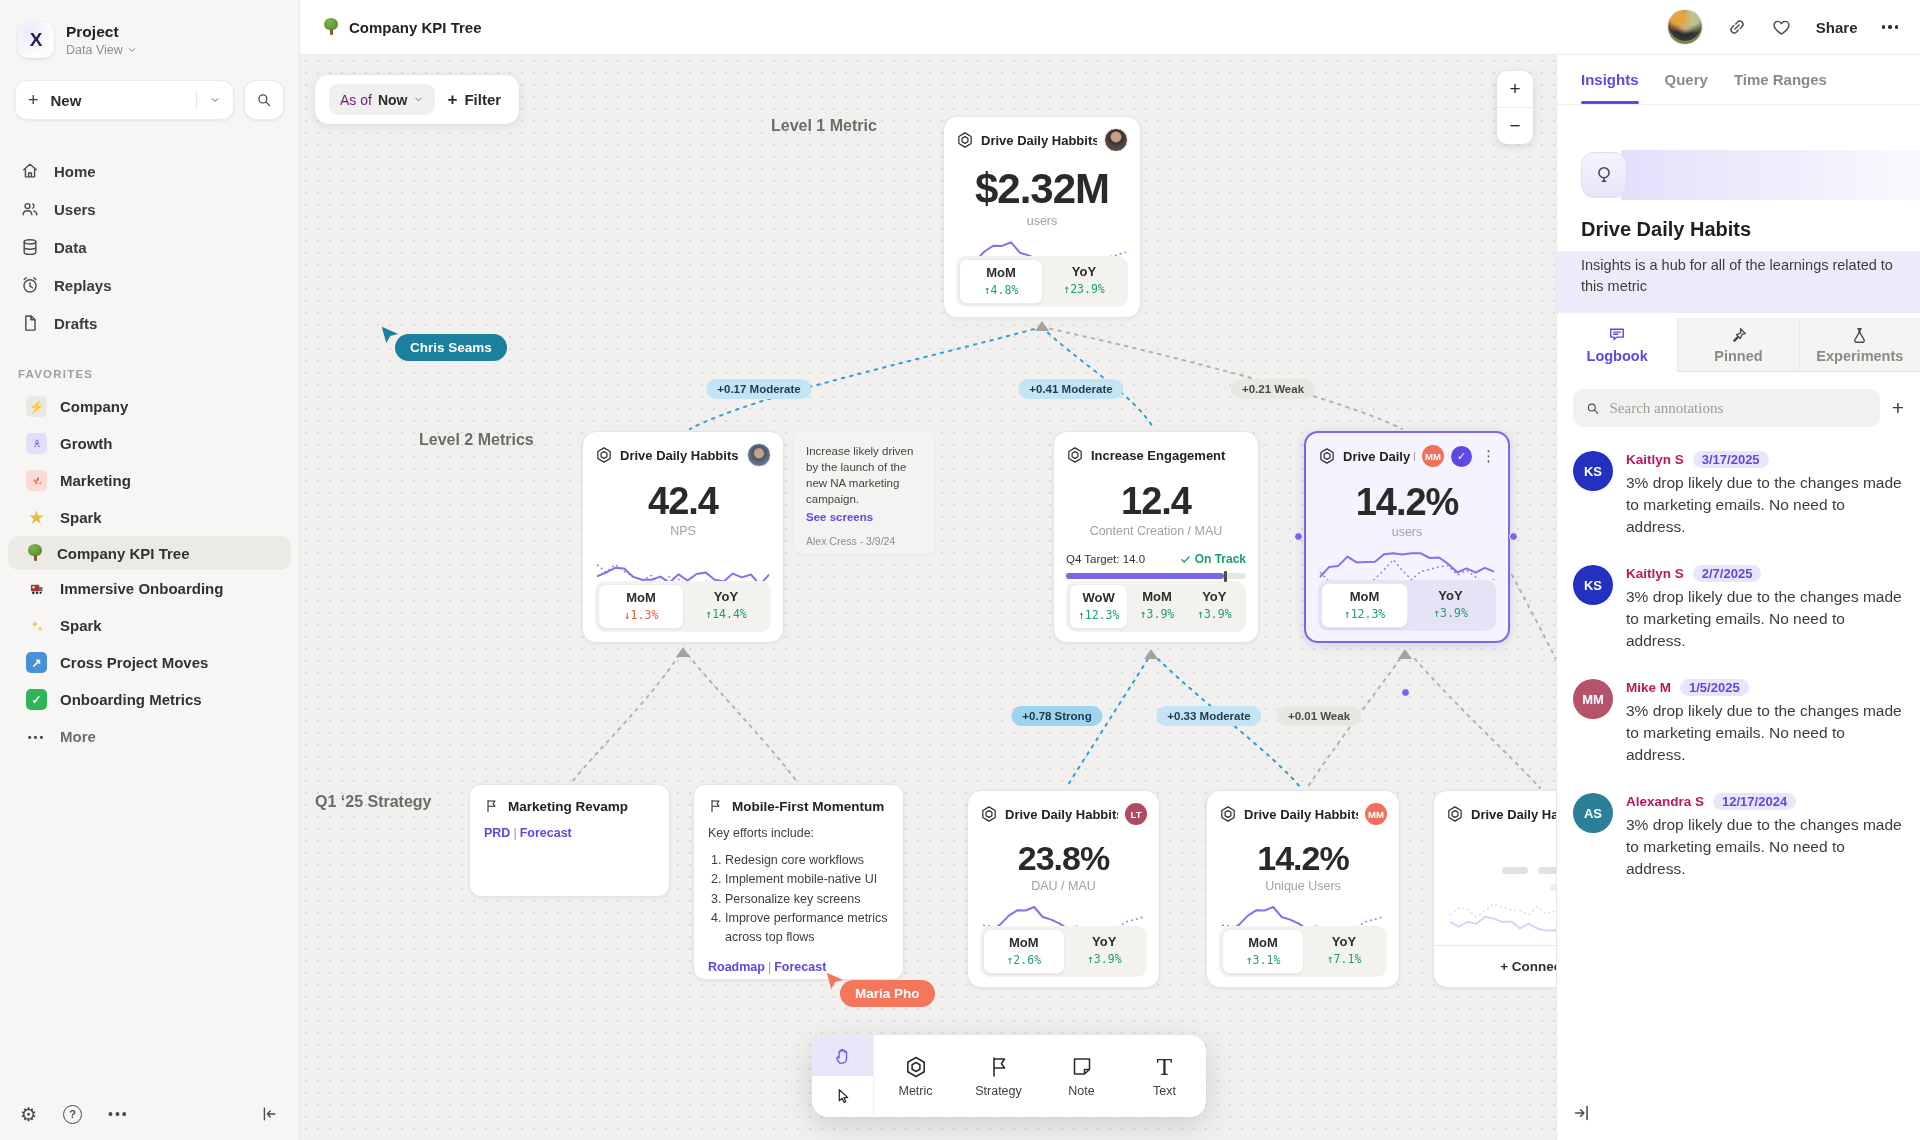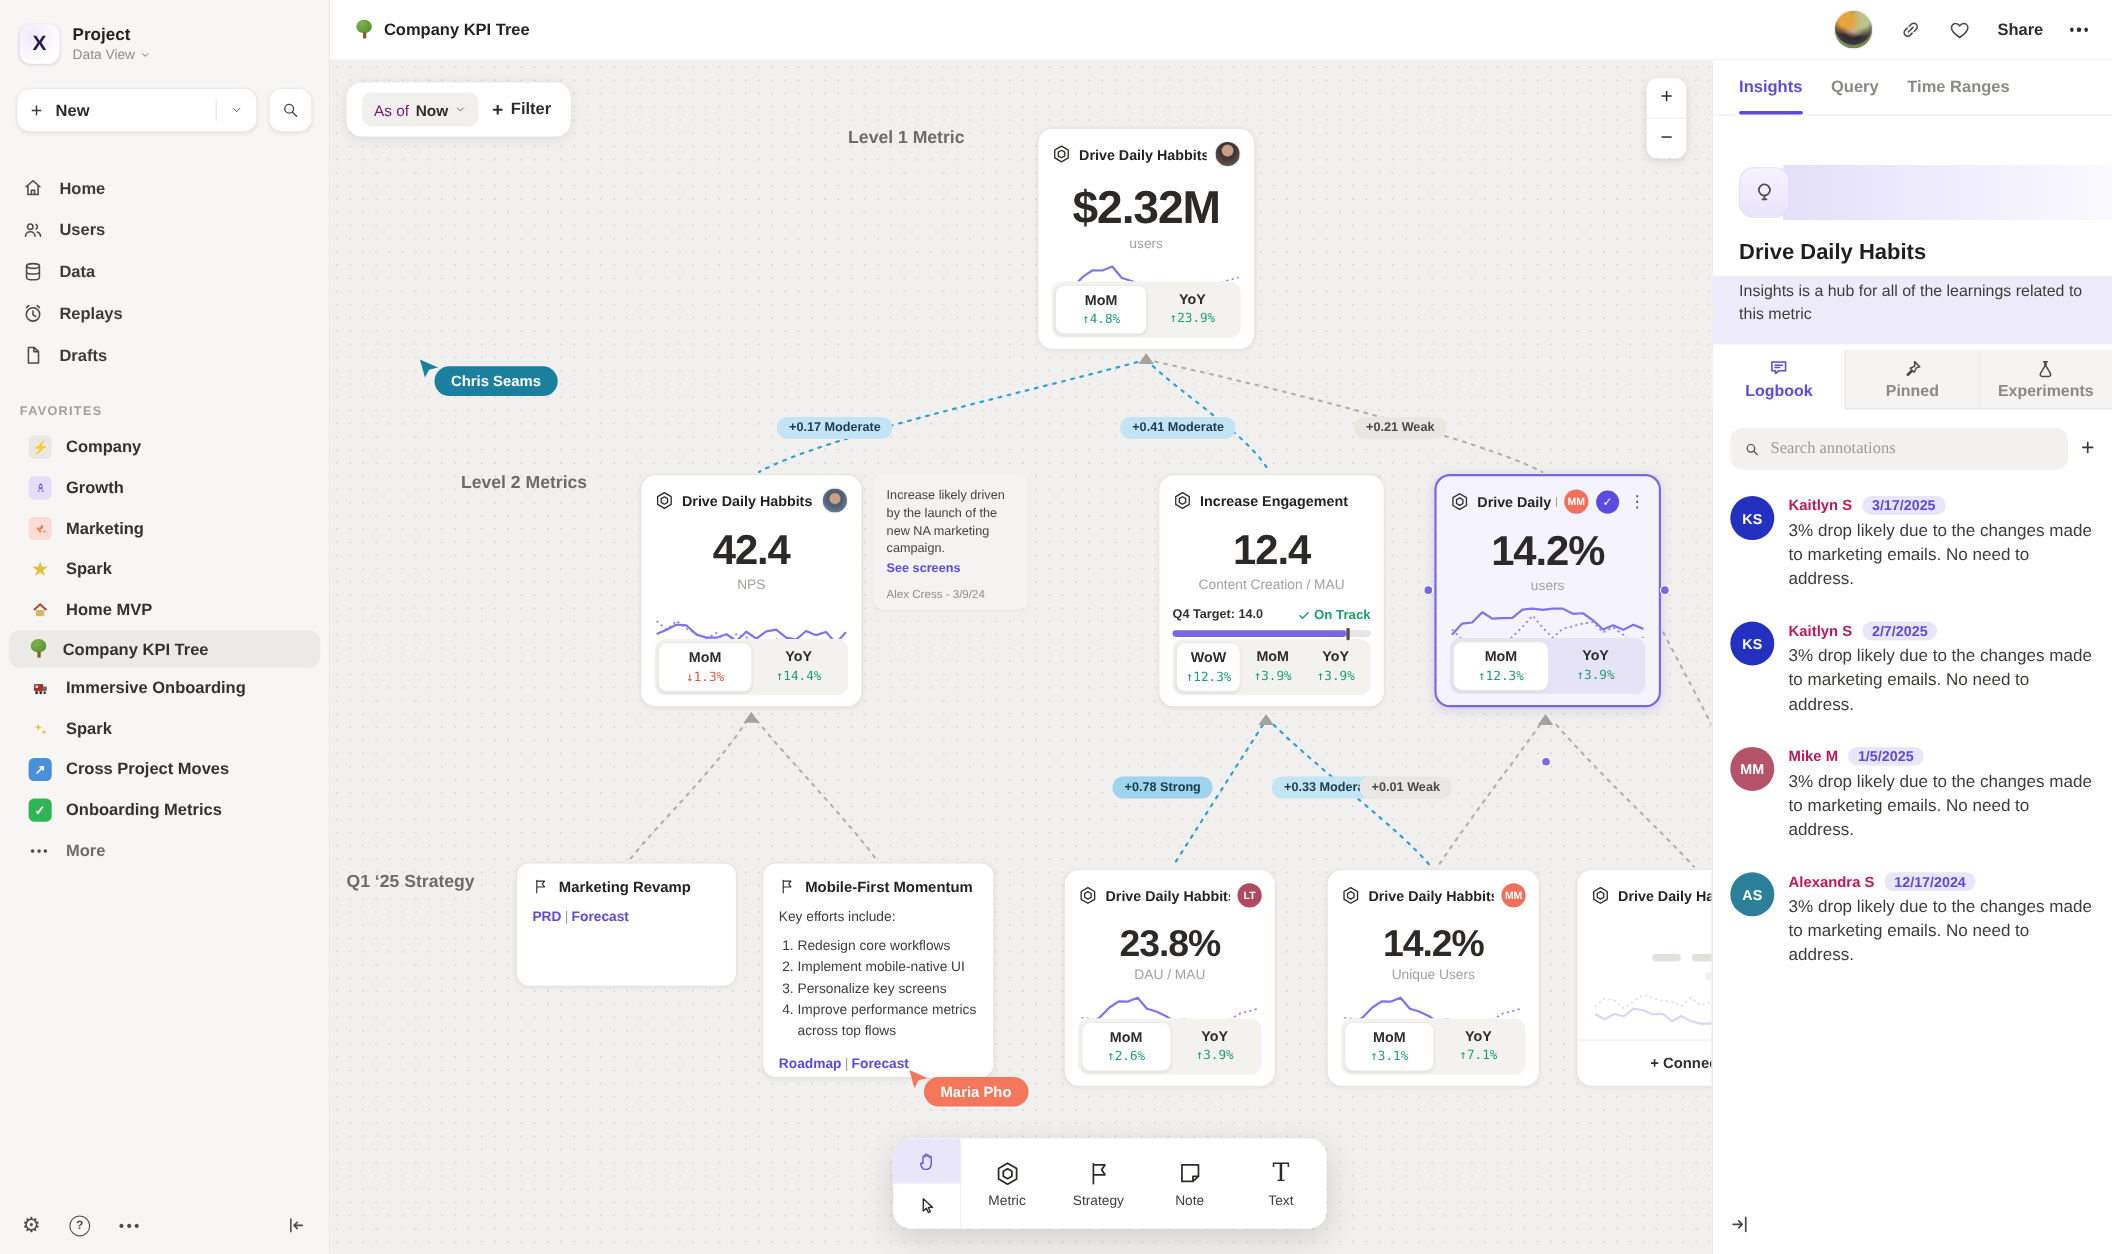--- a/index.html
+++ b/index.html
@@ -73,21 +73,21 @@
   .cunit{text-align:center;color:#a3a29f;font-size:12.5px;margin-top:1px}
   .spark{margin:6px auto 0}
   .stats{margin-top:auto;background:#f3f2ef;border-radius:10px;display:flex;padding:3px}
   .sel .stats{background:#e7e3f7}
   .stat{flex:1;text-align:center;padding:5px 2px 6px;border-radius:8px}
   .stat.first{background:#fff;border:1px solid #ecebe8;box-shadow:0 1px 2px rgba(0,0,0,.06)}
   .stat .lb{font-size:13px;font-weight:700;color:#2e2d2b}
   .stat .vl{font-family:"DejaVu Sans Mono",monospace;font-size:11.5px;margin-top:3px}
   .up{color:#1e9e6e}.down{color:#e05740}
   .target{display:flex;justify-content:space-between;align-items:center;margin-top:14px}
-  .tlabel{font-size:11.5px;font-weight:700;color:#33322f}
+  .tlabel{font-size:11.5px;font-weight:400;color:#33322f}
   .ontrack{font-size:12px;font-weight:700;color:#1e9e6e;display:flex;align-items:center;gap:4px}
   .ptrack{height:6px;background:#e6e5e2;border-radius:4px;margin-top:7px;position:relative}
   .pfill{height:100%;background:#7a66e6;border-radius:4px}
   .ptick{position:absolute;top:-2.5px;width:2.5px;height:11px;background:#504d49;border-radius:1px}
 
   .note{position:absolute;left:494px;top:376px;width:141px;height:123px;background:#f4f3f1;border-radius:8px;padding:12px;box-shadow:0 1px 2px rgba(0,0,0,.04)}
   .note p{font-size:11.5px;line-height:1.4;color:#45443f}
   .note a{font-size:11.5px;color:#5b4be0;font-weight:600}
   .note .by{font-size:10.5px;color:#8f8e8a;margin-top:10px}
 
@@ -239,30 +239,20 @@
             <rect x="9" y="3" width="2.4" height="5" rx="1" transform="rotate(25 9 3)" fill="#e45b48"></rect>
             <circle cx="12.5" cy="11" r="1.3" fill="#ef8066"></circle>
           </svg>
       </span>
       <span>Marketing</span>
     </div>
     <div class="fav-item">
       <span class="chip" style="font-size:16px;color:#e3bd3c">★</span>
       <span>Spark</span>
     </div>
-    <div class="fav-item">
-      <span class="chip">
-        <svg width="15" height="15" viewBox="0 0 16 16">
-            <path d="M2 8l6-5.5L14 8" fill="none" stroke="#b0452f" stroke-width="2"></path>
-            <rect x="4" y="8" width="8" height="6" fill="#e8b54a"></rect>
-            <rect x="6.6" y="9.5" width="2.8" height="2.4" fill="#7fc2e8"></rect>
-          </svg>
-      </span>
-      <span>Home MVP</span>
-    </div>
     <div class="fav-item active">
       <span class="tree-ic">
           <i></i>
           <b></b>
         </span>
       <span>Company KPI Tree</span>
     </div>
     <div class="fav-item">
       <span class="chip">
         <svg width="15" height="15" viewBox="0 0 16 16">
@@ -379,21 +369,21 @@
 
   <div class="flabel" style="left:471px;top:62px">Level 1 Metric</div>
   <div class="flabel" style="left:119px;top:376px">Level 2 Metrics</div>
   <div class="flabel" style="left:15px;top:738px">Q1 ‘25 Strategy</div>
 
   <span class="epill e-moderate" style="left:459px;top:334px">+0.17 Moderate</span>
   <span class="epill e-moderate" style="left:771px;top:334px">+0.41 Moderate</span>
   <span class="epill e-weak" style="left:973px;top:334px">+0.21 Weak</span>
   <span class="epill e-strong" style="left:757px;top:661px">+0.78 Strong</span>
   <span class="epill e-moderate" style="left:909px;top:661px">+0.33 Moderate</span>
-  <span class="epill e-weak" style="left:978px;top:661px">+0.01 Weak</span>
+  <span class="epill e-weak" style="left:1019px;top:661px">+0.01 Weak</span>
 
   <div class="mcard" style="left:643px;top:61px;width:198px;height:202px">
     <div class="chead">
       <svg width="18" height="18" viewBox="0 0 24 24">
           <path class="ticon" d="M12 2.5l8.2 4.75v9.5L12 21.5l-8.2-4.75v-9.5z"></path>
           <path class="ticon" d="M12 7.5l3.9 2.25v4.5L12 16.5l-3.9-2.25v-4.5z"></path>
         </svg>
       <span class="ctitle">Drive Daily Habbits</span>
       <span class="pav w"></span>
     </div>

